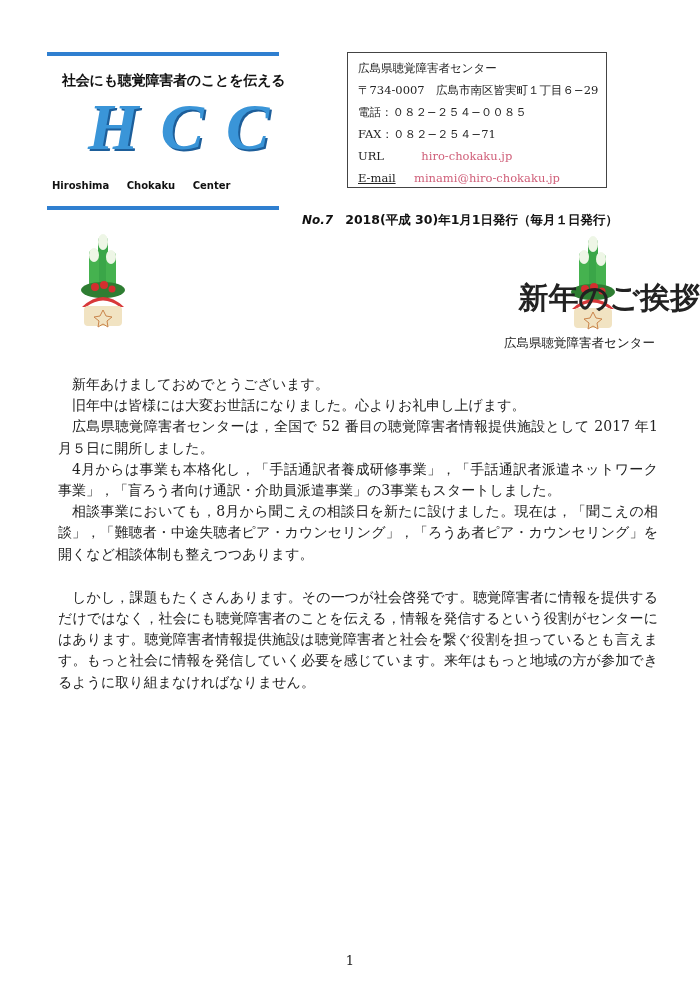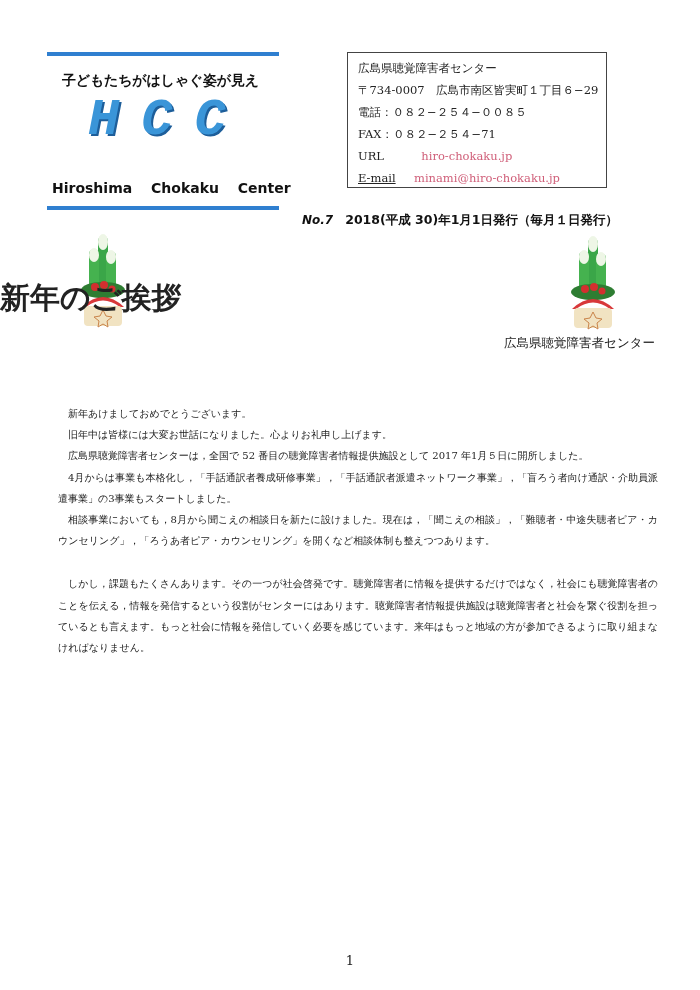--- a/index.html
+++ b/index.html
@@ -2,48 +2,48 @@
 <html><head>
 <meta charset="utf-8">
 <style>
   html, body { margin:0; padding:0; background:#fff; }
   body { width:700px; height:990px; position:relative; overflow:hidden;
          font-family:"DejaVu Serif", serif; color:#222; }
   .abs { position:absolute; }
   .hline { position:absolute; left:47px; width:232px; height:4px; background:#2f7fd0; }
   .mast-jp { left:62px; top:72px; font-family:"DejaVu Sans", sans-serif; font-weight:bold;
              font-size:14px; letter-spacing:-0.2px; color:#111; }
-  .hcc { top:95px; left:88px; font-family:Liberation Mono, monospace; font-weight:bold;
-         font-style:italic; font-size:52px; color:#3a95d8; letter-spacing:22px;
+  .hcc { top:95px; left:88px; font-family:Liberation Serif, serif; font-weight:bold;
+         font-style:italic; font-size:65px; color:#3a95d8; letter-spacing:22px;
          text-shadow:2px 2px 0 #1d5e9a; line-height:1; }
   .mast-en { left:52px; top:180px; font-family:"DejaVu Sans", sans-serif; font-weight:bold;
-             font-size:14px; color:#111; word-spacing:14px; }
+             font-size:10px; color:#111; word-spacing:14px; }
   .contact { left:347px; top:52px; width:260px; height:136px; border:1.5px solid #444;
              font-size:11.5px; line-height:22px; padding:4px 0 0 10px; box-sizing:border-box; }
   .contact div { white-space:nowrap; }
   .contact .pink { color:#d0607a; }
   .contact .lbl { display:inline-block; width:56px; }
   .contact .lbl.u { text-decoration:underline; }
   .issue { left:302px; top:212px; font-family:"DejaVu Sans", sans-serif; font-weight:bold;
            font-size:12.5px; color:#111; white-space:nowrap; }
   .issue .no { font-size:12px; font-style:italic; margin-right:12px; }
-  .title { left:0; width:700px; top:278px; text-align:left; font-family:"DejaVu Sans", sans-serif;
+  .title { left:0; width:700px; top:278px; text-align:right; font-family:"DejaVu Sans", sans-serif;
            font-weight:bold; font-size:30px; color:#222; }
   .sig { right:45px; text-align:right; font-size:12.5px; line-height:22px; }
-  .body { left:58px; top:374px; width:600px; font-size:10px; line-height:21.2px;margin-top:29px; }
+  .body { left:58px; top:374px; width:600px; font-size:14px; line-height:21.2px; }
   .body p { margin:0; text-indent:1em; text-align:justify; }
   .body p.gap { margin-top:21px; }
   .pnum { left:0; width:700px; top:953px; text-align:center; font-size:13px; }
   .kadomatsu { width:70px; height:100px; }
 </style>
 </head>
 <body>
 
 <div class="hline" style="top:52px;"></div>
-<div class="abs mast-jp">子どもたちがはしゃぐ姿が見え</div>
+<div class="abs mast-jp">社会にも聴覚障害者のことを伝える</div>
 <div class="abs hcc">HCC</div>
 <div class="abs mast-en">Hiroshima Chokaku Center</div>
 <div class="hline" style="top:206px;"></div>
 
 <div class="abs contact">
   <div>広島県聴覚障害者センター</div>
   <div>〒734-0007　広島市南区皆実町１丁目６−29</div>
   <div><span>電話：</span><span>０８２−２５４−００８５</span></div>
   <div><span>FAX：</span><span>０８２−２５４−71</span></div>
   <div><span class="lbl">URL</span>&nbsp;&nbsp;<span class="pink">hiro-chokaku.jp</span></div>

